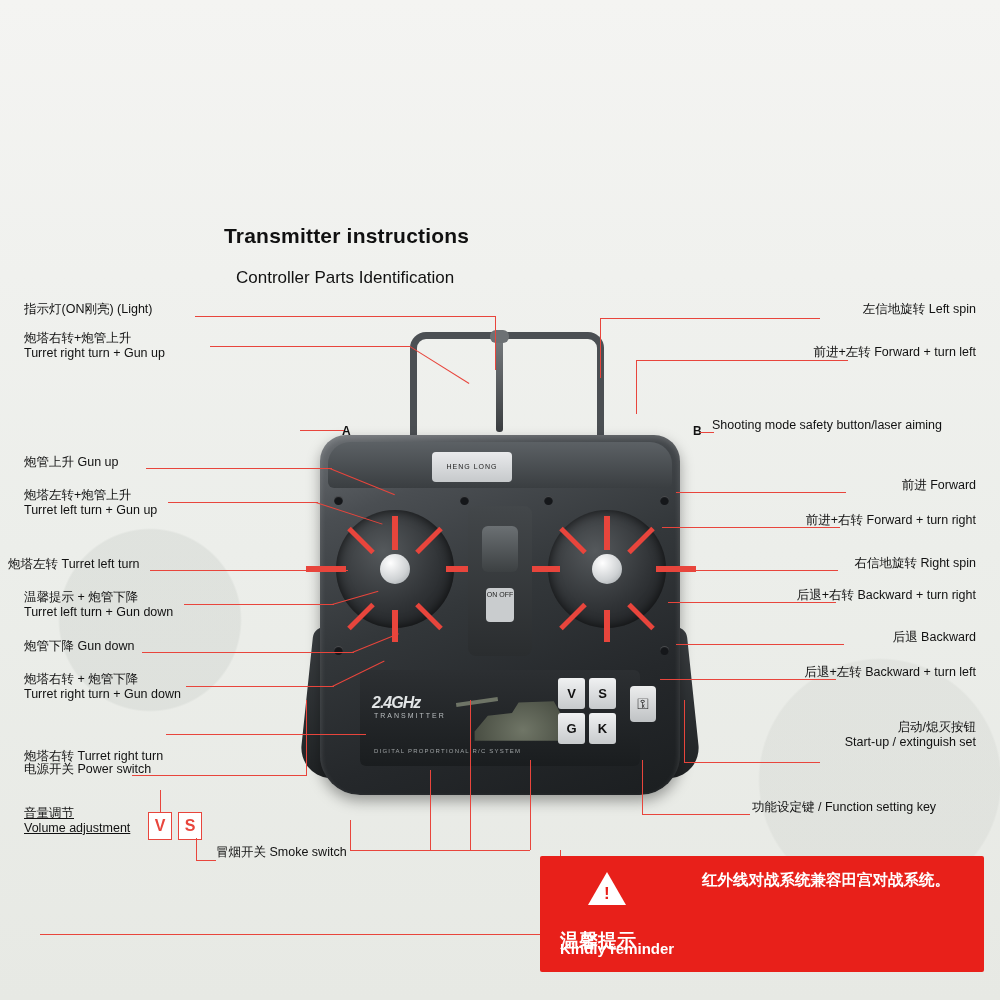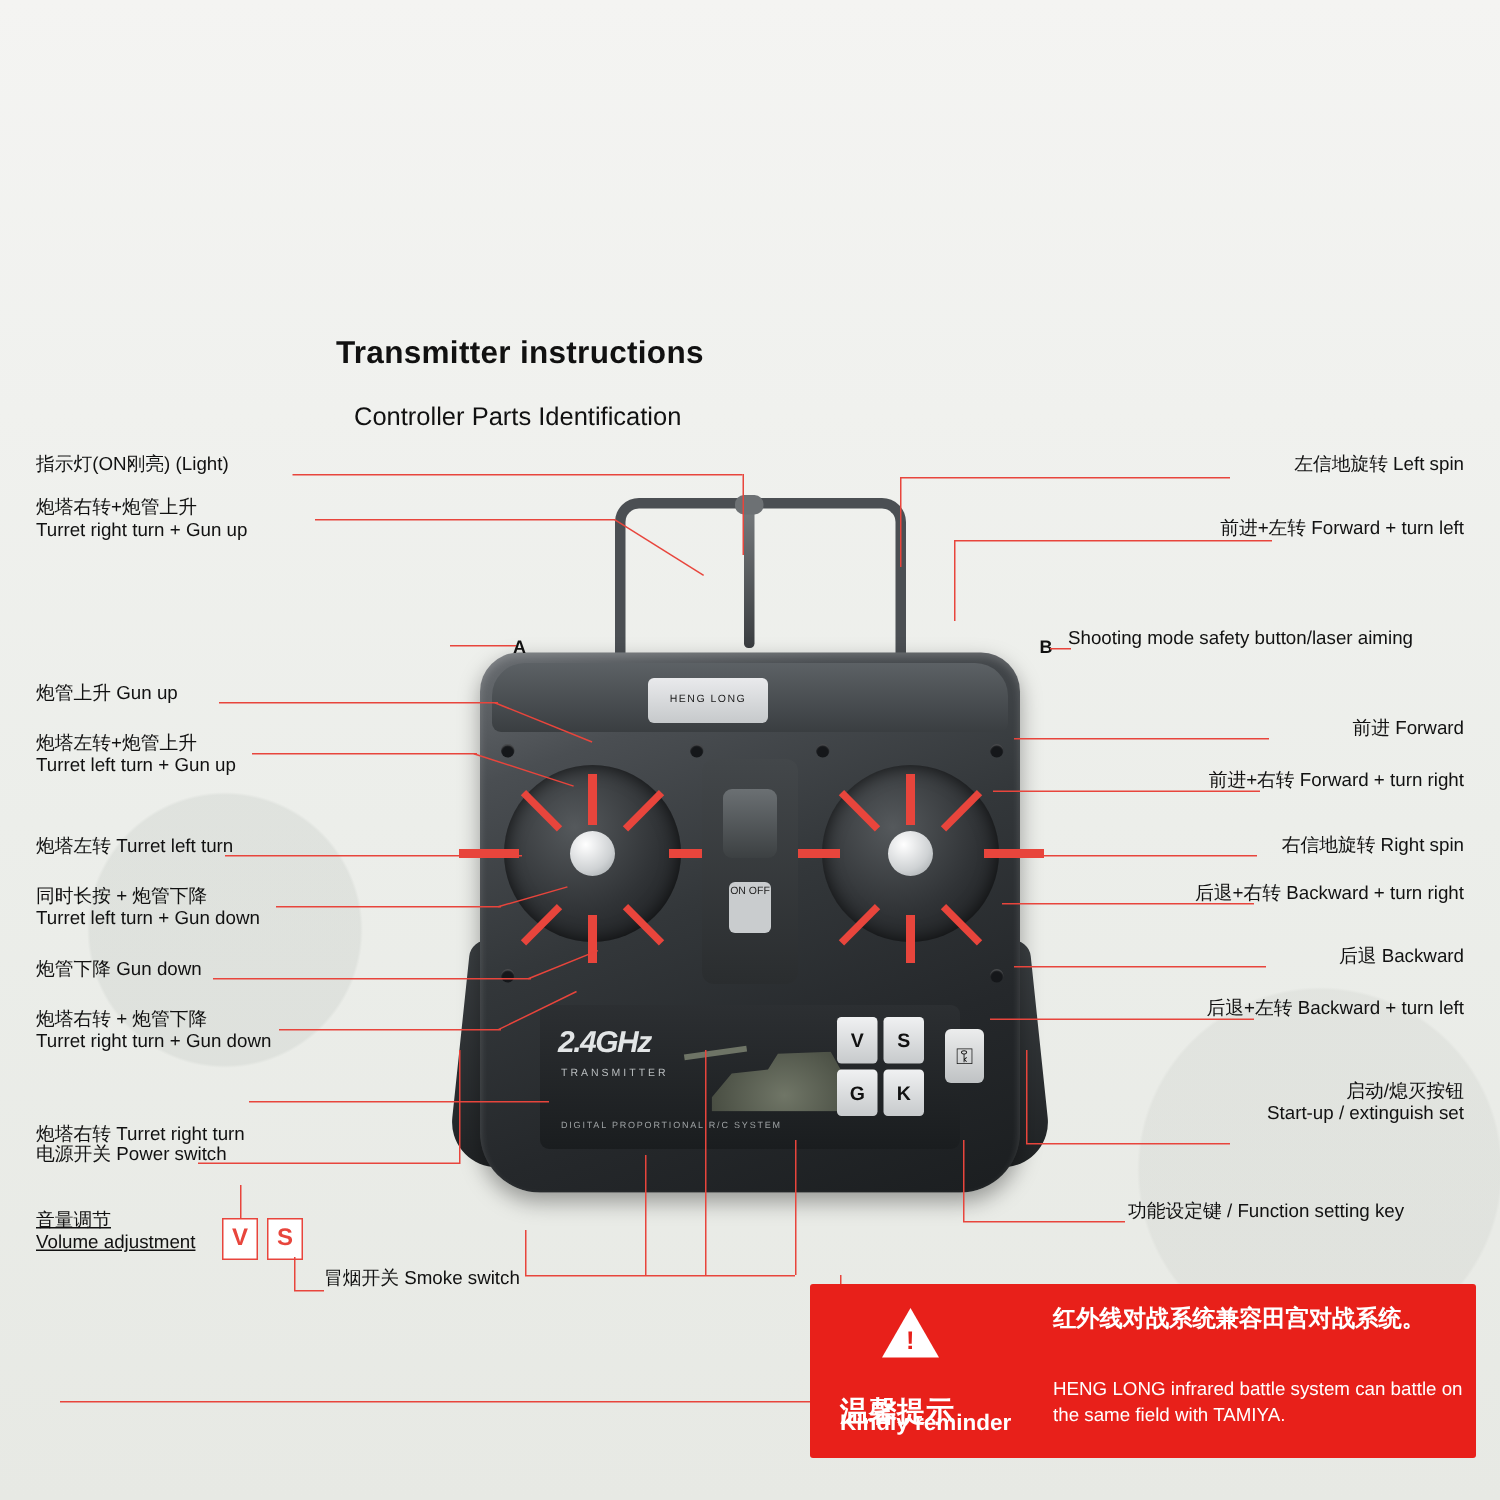--- a/index.html
+++ b/index.html
@@ -177,22 +177,22 @@
     top: 340px;
     width: 280px;
     height: 96px;
     border-radius: 6px;
     background: linear-gradient(180deg, #2c2f32 0%, #1a1d1f 100%);
     color: #cfd3d5;
   }
   .plate-brand {
     position: absolute;
     left: 12px;
-    top: 14px;
-    font-size: 20px;
+    top: 24px;
+    font-size: 16px;
     font-weight: bold;
     font-style: italic;
     color: #e2e5e6;
     letter-spacing: -1px;
   }
   .plate-sub {
     position: absolute;
     left: 14px;
     top: 42px;
     font-size: 7px;
@@ -488,27 +488,27 @@
   <div class="callout" style="left:24px;top:455px;">
     <span>炮管上升</span>
     <span>Gun up</span>
   </div>
 
   <div class="callout" style="left:24px;top:488px;">
     <div>炮塔左转+炮管上升</div>
     <div>Turret left turn + Gun up</div>
   </div>
 
-  <div class="callout" style="left:24px;top:557px;">
+  <div class="callout" style="left:8px;top:557px;">
     <span>炮塔左转</span>
     <span>Turret left turn</span>
   </div>
 
   <div class="callout" style="left:24px;top:590px;">
-    <div>同时长按 + 炮管下降</div>
+    <div>温馨提示 + 炮管下降</div>
     <div>Turret left turn + Gun down</div>
   </div>
 
   <div class="callout" style="left:24px;top:639px;">
     <span>炮管下降</span>
     <span>Gun down</span>
   </div>
 
   <div class="callout" style="left:24px;top:672px;">
     <div>炮塔右转 + 炮管下降</div>
@@ -655,15 +655,14 @@
   <div class="line" style="left:684px;top:762px;width:136px;"></div>
 
   <div class="vline" style="left:642px;top:760px;height:54px;"></div>
   <div class="line" style="left:642px;top:814px;width:108px;"></div>
 
   <div class="banner">
     <div class="warn-icon"></div>
     <div class="kindly-cn">温馨提示</div>
     <div class="kindly-en">Kindly reminder</div>
     <div class="msg-cn">红外线对战系统兼容田宫对战系统。</div>
-    <div class="msg-en">HENG LONG infrared battle system can battle on the same field with TAMIYA.</div>
   </div>
 </div>
 
 </body></html>

